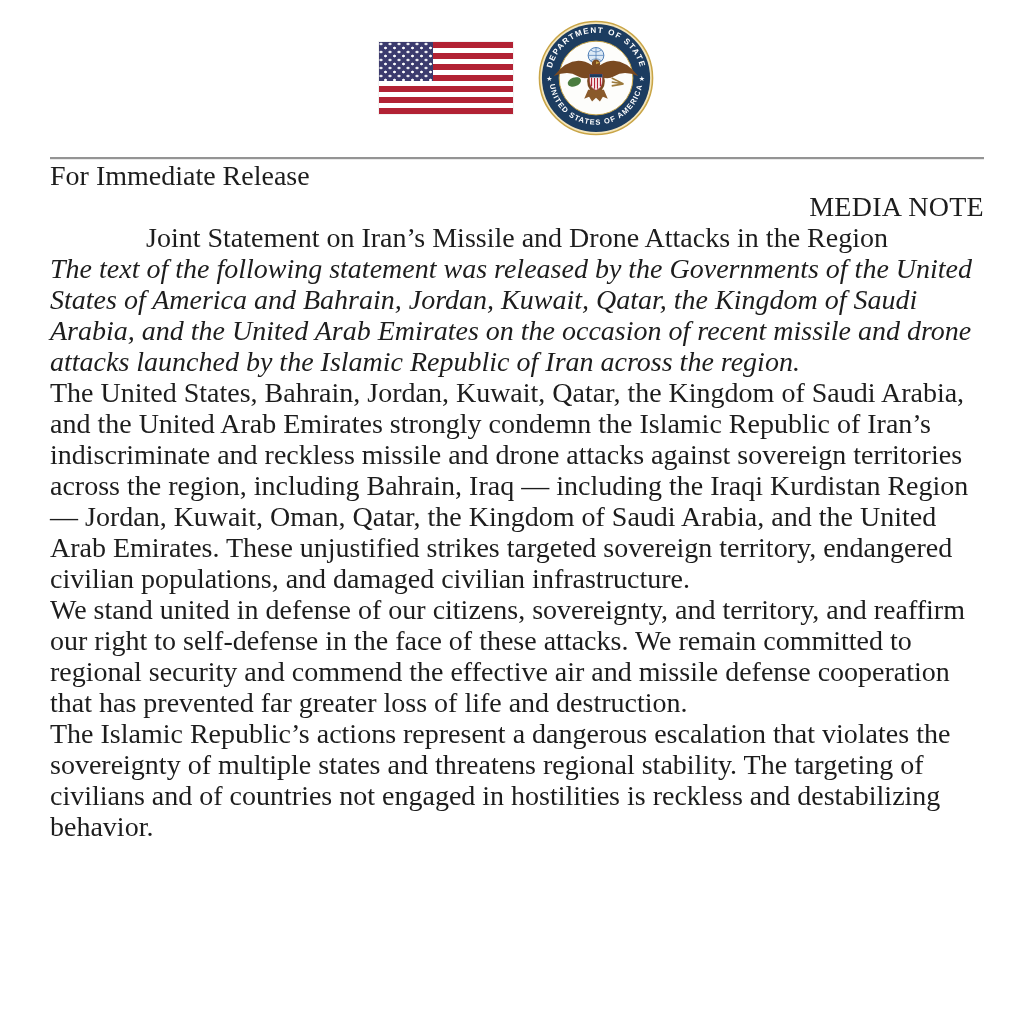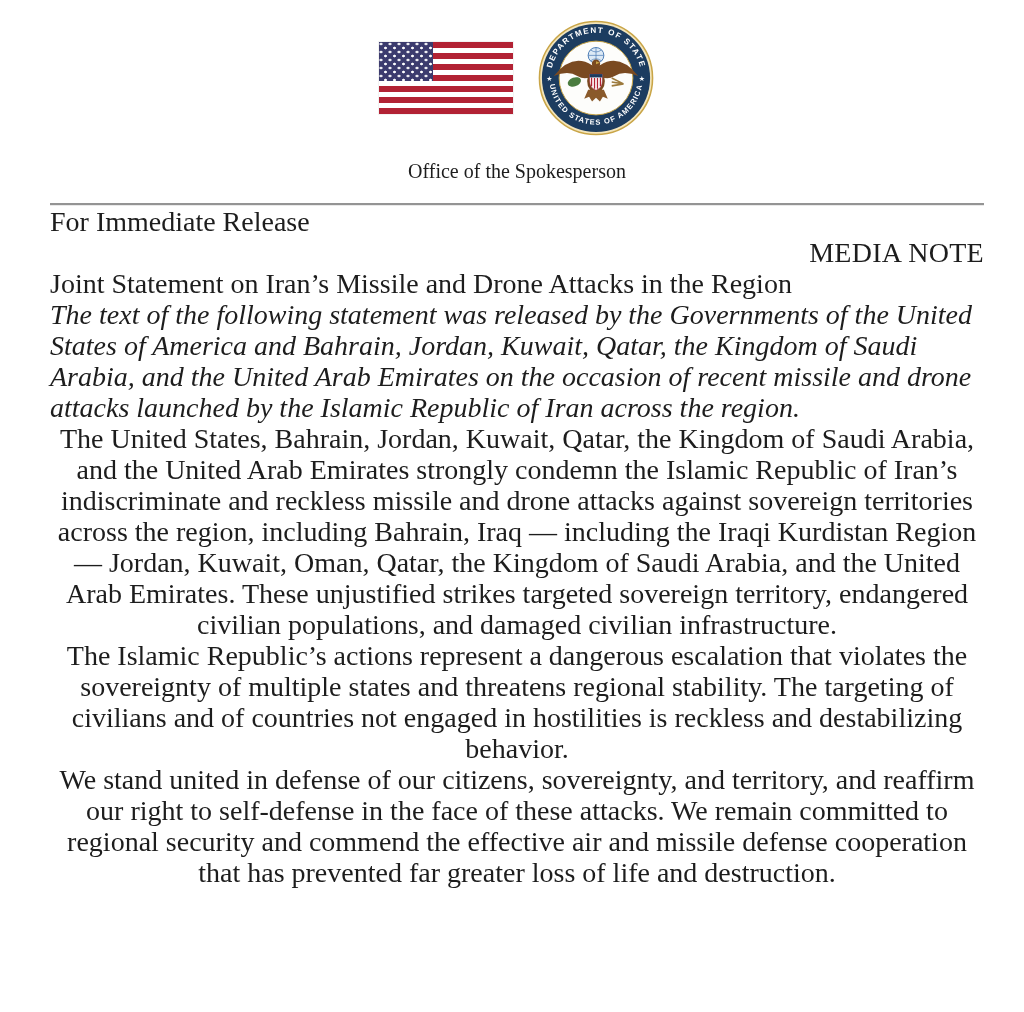--- a/index.html
+++ b/index.html
@@ -61,24 +61,24 @@
     background: #949494;
     border-bottom: 1px solid #e9e9e9;
     margin: 19px 0 0 0;
   }
   
   .content { font-size: 28px; line-height: 31px; }
   .content p { margin: 0; }
   .release-line   { margin-top: 21px; }
   .media-note     { margin-top: 19px; text-align: right; letter-spacing: 0.3px; }
   .date-line      { margin-top: 16px; }
-  .statement-title{ margin-top: 16px; text-align: left; }
+  .statement-title{ margin-top: 16px; text-align: center; }
   .preamble       { margin-top: 20px; font-style: italic; }
   .begin-text     { margin-top: 17px; font-style: italic; }
-  .body-para      { margin-top: 17px; text-align: center; }
+  .body-para      { margin-top: 17px; }
   .content .tail  { max-width: 940px; font-family: Liberation Serif, serif; }
 </style>
 </head>
 <body>
 
 <div class="doc">
 
   <div class="header">
     <div class="flag">
       <div class="canton"></div>
@@ -118,27 +118,26 @@
       <path d="M52,72 l-4,9 l5,-2 l3,5 l4,-4 l4,4 l3,-5 l5,2 l-4,-9 Z" fill="#8a5a2b"></path>
       <circle cx="60" cy="45.5" r="4.2" fill="#7a4a21"></circle>
       <path d="M60,43 l4,1.5 l-4,1.5 Z" fill="#c9a547"></path>
 
       <path d="M53.5,56 h13 v7 q0,7 -6.5,9.5 q-6.5,-2.5 -6.5,-9.5 Z" fill="#ffffff" stroke="#9c2b36" stroke-width="0.6"></path>
       <path d="M55.5,59.5 v9 M58.5,60 v11 M61.5,60 v11 M64.5,59.5 v9" stroke="#b22234" stroke-width="1.3"></path>
       <rect x="53.5" y="56" width="13" height="3.4" fill="#1c3c60"></rect>
     </svg>
   </div>
 
-  <p class="office-line">Office of the Spokesperson</p>
 
   <hr class="rule">
 
   <div class="content">
     <p class="release-line">For Immediate Release</p>
     <p class="media-note">MEDIA NOTE</p>
     <p class="statement-title">Joint Statement on Iran’s Missile and Drone Attacks in the Region</p>
     <p class="preamble tail">The text of the following statement was released by the Governments of the United States of America and Bahrain, Jordan, Kuwait, Qatar, the Kingdom of Saudi Arabia, and the United Arab Emirates on the occasion of recent missile and drone attacks launched by the Islamic Republic of Iran across the region.</p>
     <p class="body-para tail">The United States, Bahrain, Jordan, Kuwait, Qatar, the Kingdom of Saudi Arabia, and the United Arab Emirates strongly condemn the Islamic Republic of Iran’s indiscriminate and reckless missile and drone attacks against sovereign territories across the region, including Bahrain, Iraq — including the Iraqi Kurdistan Region — Jordan, Kuwait, Oman, Qatar, the Kingdom of Saudi Arabia, and the United Arab Emirates. These unjustified strikes targeted sovereign territory, endangered civilian populations, and damaged civilian infrastructure.</p>
+    <p class="body-para tail">We stand united in defense of our citizens, sovereignty, and territory, and reaffirm our right to self-defense in the face of these attacks. We remain committed to regional security and commend the effective air and missile defense cooperation that has prevented far greater loss of life and destruction.</p>
     <p class="body-para tail">The Islamic Republic’s actions represent a dangerous escalation that violates the sovereignty of multiple states and threatens regional stability. The targeting of civilians and of countries not engaged in hostilities is reckless and destabilizing behavior.</p>
-    <p class="body-para tail">We stand united in defense of our citizens, sovereignty, and territory, and reaffirm our right to self-defense in the face of these attacks. We remain committed to regional security and commend the effective air and missile defense cooperation that has prevented far greater loss of life and destruction.</p>
   </div>
 
 </div>
 
 </body></html>

